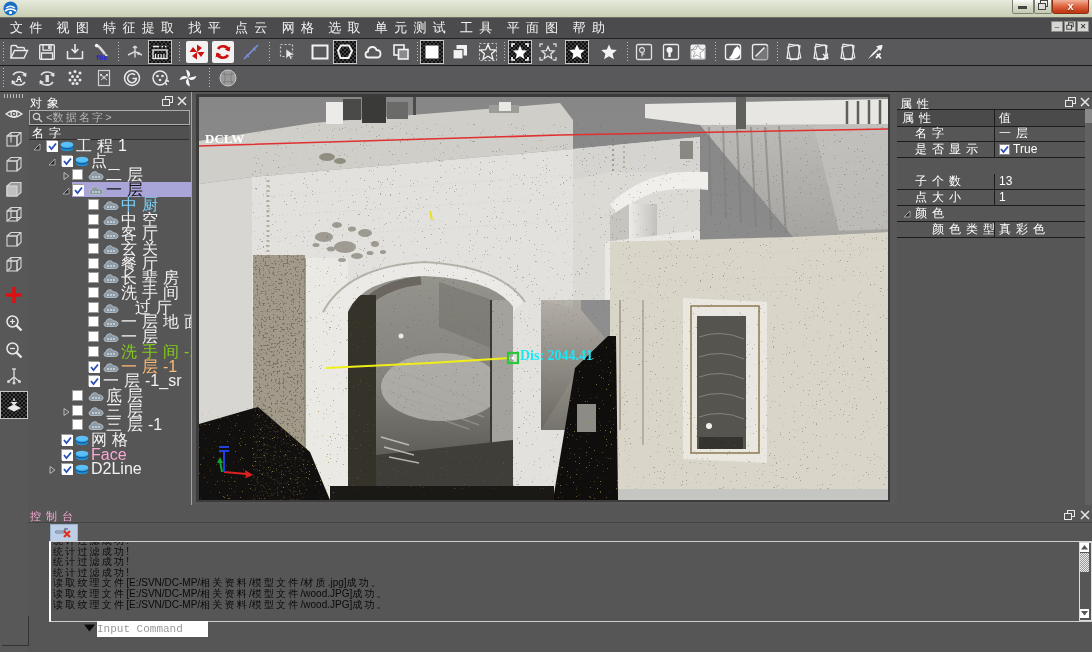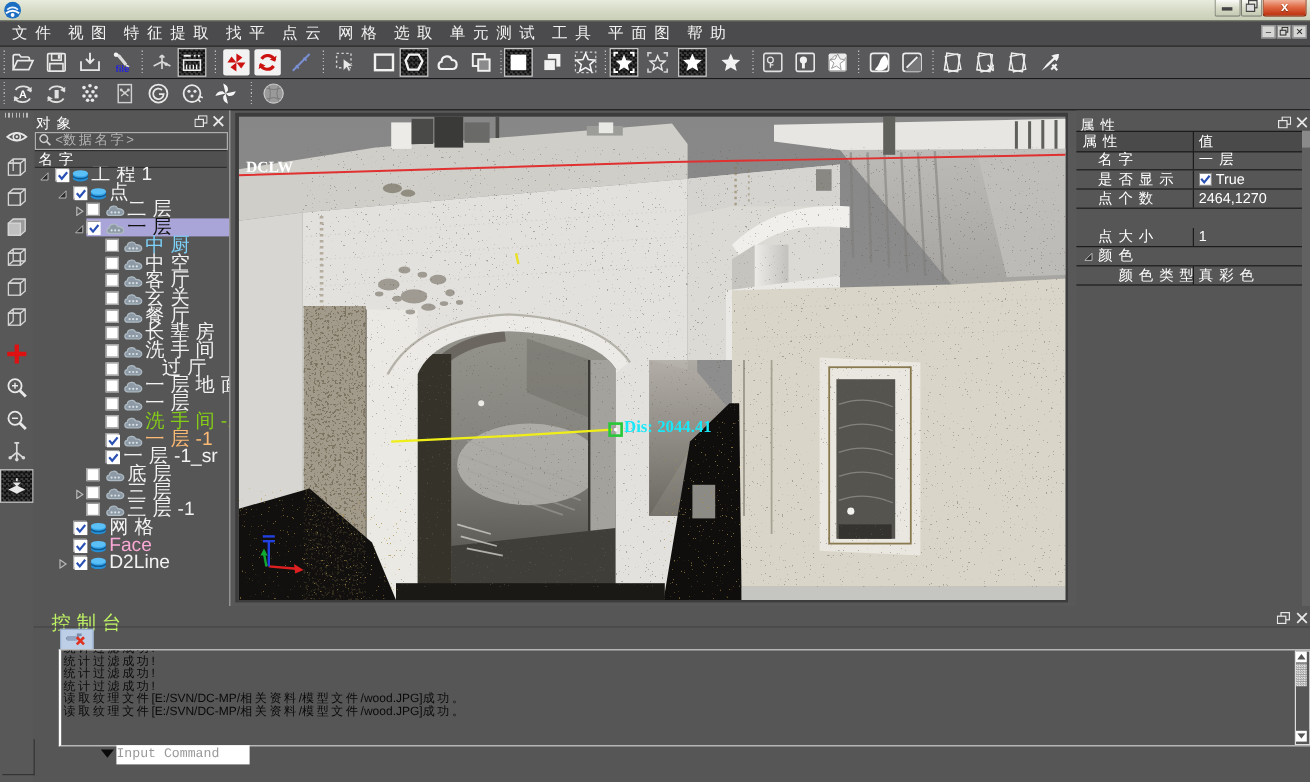--- a/index.html
+++ b/index.html
@@ -54,21 +54,21 @@
 #proppanel .hdr{position:absolute;left:0;top:17px;width:188px;height:16px;background:#4a4a4a;
  border-top:1px solid #1c1c1c;border-bottom:1px solid #1c1c1c;color:#fff;font-size:12px;line-height:16px;}
 .prow{position:absolute;left:0;width:188px;height:15px;border-bottom:1px solid #1c1c1c;
  color:#fff;font-size:12px;line-height:14px;white-space:nowrap;}
 .pdiv{position:absolute;left:97px;top:0;width:1px;height:15px;background:#1c1c1c;}
 .pval{position:absolute;left:102px;top:0;}
 .plbl{position:absolute;left:18px;top:0;}
 #pscroll{position:absolute;left:188px;top:17px;width:7px;height:396px;background:#616161;}
 
 #console{left:28px;top:505px;width:1064px;height:147px;background:#565656;}
-#ctitle{position:absolute;left:2px;top:4px;color:#bef264;font-size:16px;margin-left:13px;}
+#ctitle{position:absolute;left:2px;top:4px;color:#f9a8d4;font-size:11px;}
 #cbtn{position:absolute;left:22px;top:19px;width:26px;height:16px;background:#bccfe6;border:1px solid #9ab0cc;}
 #clog{position:absolute;left:21px;top:36px;width:1042px;height:79px;background:#565656;
  border-top:1px solid #cfcfcf;border-bottom:1px solid #cfcfcf;border-left:2px solid #fff;
  overflow:hidden;color:#0a0a0a;font-size:10px;line-height:10.6px;font-family:"Liberation Sans",sans-serif;}
 #clog div{margin-left:2px;}
 #cscroll{position:absolute;left:1051px;top:37px;width:11px;height:77px;background:#565656;border:1px solid #ddd;}
 #cinput{position:absolute;left:69px;top:116px;width:111px;height:16px;background:#fff;
  color:#999;font-size:11px;font-family:"Liberation Mono",monospace;line-height:16px;}
 u.k,u.k2,u.k3{text-decoration:none;}
 u.k2{letter-spacing:5px;}
@@ -923,24 +923,24 @@
         <span class="pval"><u class="k2">一层</u></span>
       </div>
     <div class="prow" style="top:50px">
         <span class="plbl"><u class="k2">是否显示</u></span>
         <div class="pdiv"></div>
         <span class="pval"><svg style="vertical-align:-2px" width="11" height="11" viewBox="0 0 11 11">
             <rect x="0.5" y="0.5" width="10" height="10" fill="#fff" stroke="#888"></rect>
             <path d="M2 5 L4.5 8 L9 2.5" fill="none" stroke="#2b50b4" stroke-width="1.8"></path>
           </svg> True</span>
       </div>
-    <div class="prow" style="top:66px">
-        <span class="plbl"><u class="k2">点个数</u></span>
+    <div class="prow" style="top:82px">
+        <span class="plbl"><u class="k2">子个数</u></span>
         <div class="pdiv"></div>
-        <span class="pval">2464,1270</span>
+        <span class="pval">13</span>
       </div>
     <div class="prow" style="top:98px">
         <span class="plbl"><u class="k2">点大小</u></span>
         <div class="pdiv"></div>
         <span class="pval">1</span>
       </div>
     <div class="prow" style="top:130px">
         <span class="plbl" style="left:35px"><u class="k2">颜色类型</u></span>
         <div class="pdiv"></div>
         <span class="pval"><u class="k2">真彩色</u></span>
@@ -969,20 +969,21 @@
     <div id="cbtn"><svg width="24" height="14" viewBox="0 0 24 14">
           <path d="M4 7 L14 7 L14 4 L17 4" stroke="#7a8aa8" stroke-width="2" fill="none"></path>
           <rect x="5" y="5" width="8" height="4" fill="#93a5c0"></rect>
           <path d="M13 6 L19 12 M19 6 L13 12" stroke="#e03020" stroke-width="2.2"></path>
         </svg></div>
     <div id="clog">
       <div style="margin-top:-6px"><u class="k3">统计过滤成功</u>!</div>
       <div><u class="k3">统计过滤成功!</u></div>
       <div><u class="k3">统计过滤成功!</u></div>
       <div><u class="k3">统计过滤成功!</u></div>
+      <div><u class="k3">读取纹理文件</u>[E:/SVN/DC-MP/<u class="k3">相关资料</u>/<u class="k3">模型文件</u>/<u class="k3">材质</u>.jpg]<u class="k3">成功。</u></div>
       <div><u class="k3">读取纹理文件</u>[E:/SVN/DC-MP/<u class="k3">相关资料</u>/<u class="k3">模型文件</u>/wood.JPG]<u class="k3">成功。</u></div>
       <div><u class="k3">读取纹理文件</u>[E:/SVN/DC-MP/<u class="k3">相关资料</u>/<u class="k3">模型文件</u>/wood.JPG]<u class="k3">成功。</u></div>
     </div>
     <div id="cscroll">
       <div style="position:absolute;left:0;top:0;width:9px;height:9px;background:#fff"></div>
       <svg style="position:absolute;left:1px;top:2px" width="7" height="5">
           <path d="M0 4.5 L3.5 0 L7 4.5 Z" fill="#555"></path>
         </svg>
       <div style="position:absolute;left:0;top:10px;width:9px;height:19px;background:repeating-conic-gradient(#e8e8e8 0 25%,#9a9a9a 0 50%) 0 0/2px 2px"></div>
       <div style="position:absolute;left:0;top:66px;width:9px;height:9px;background:#fff"></div>

